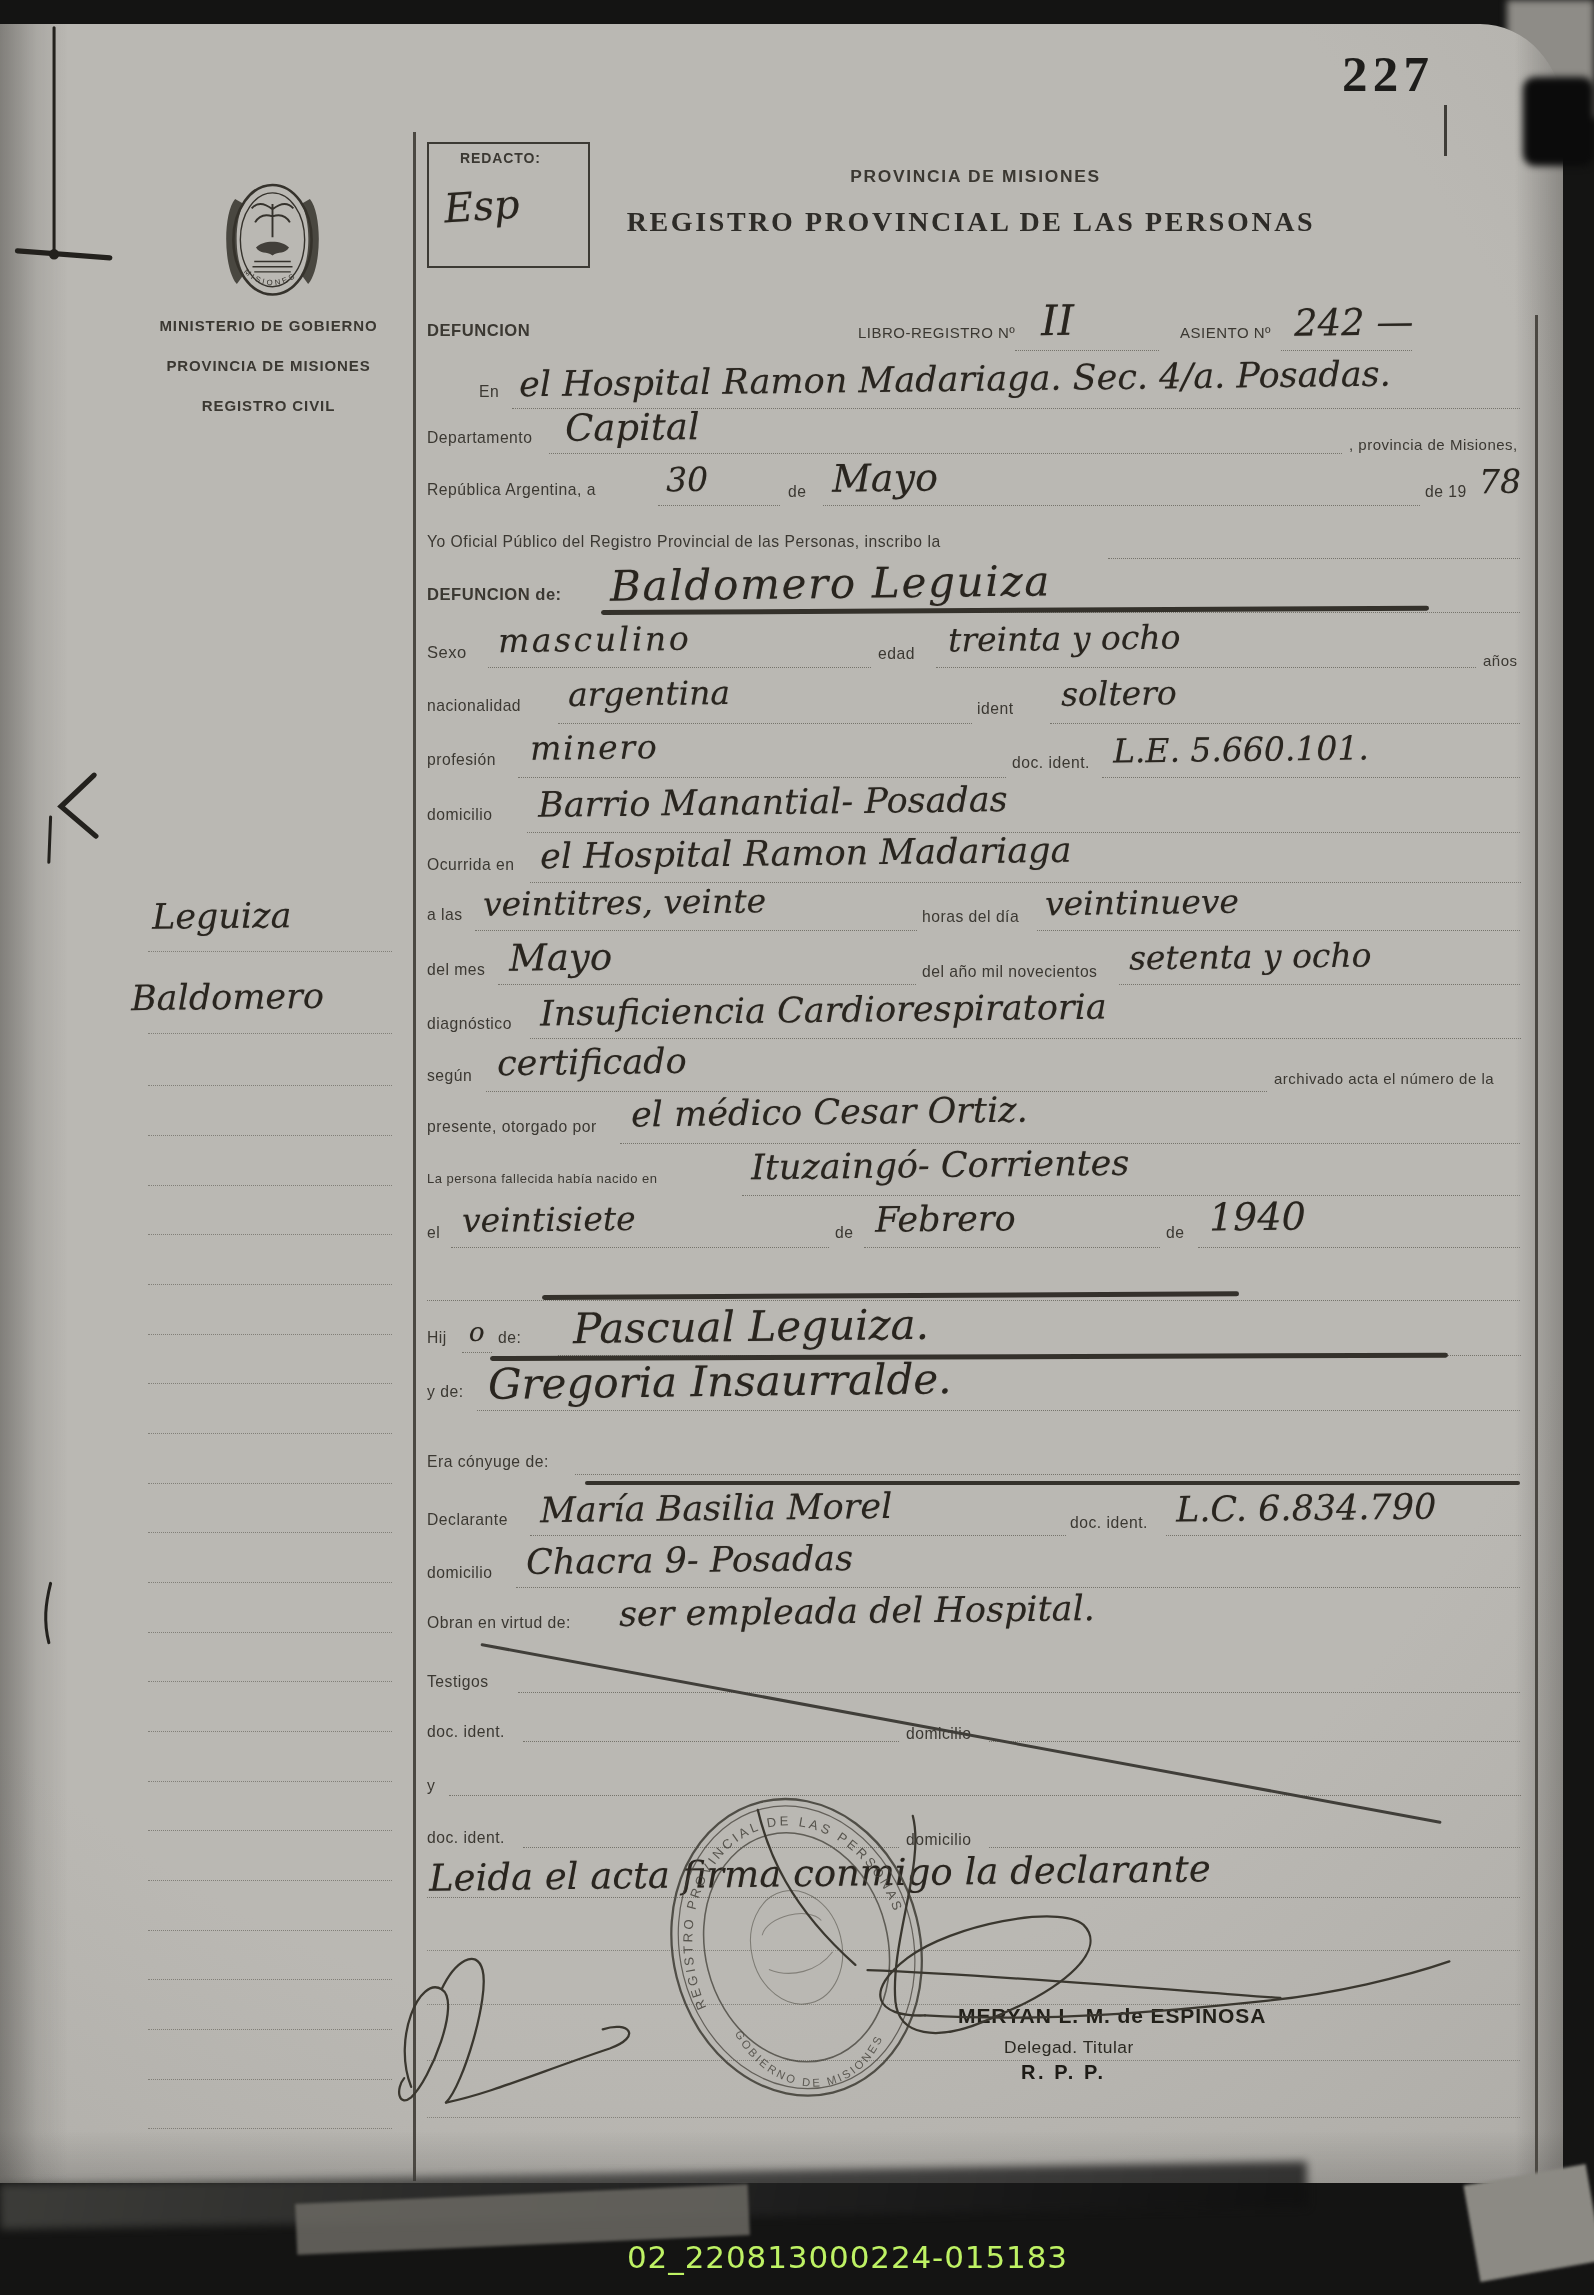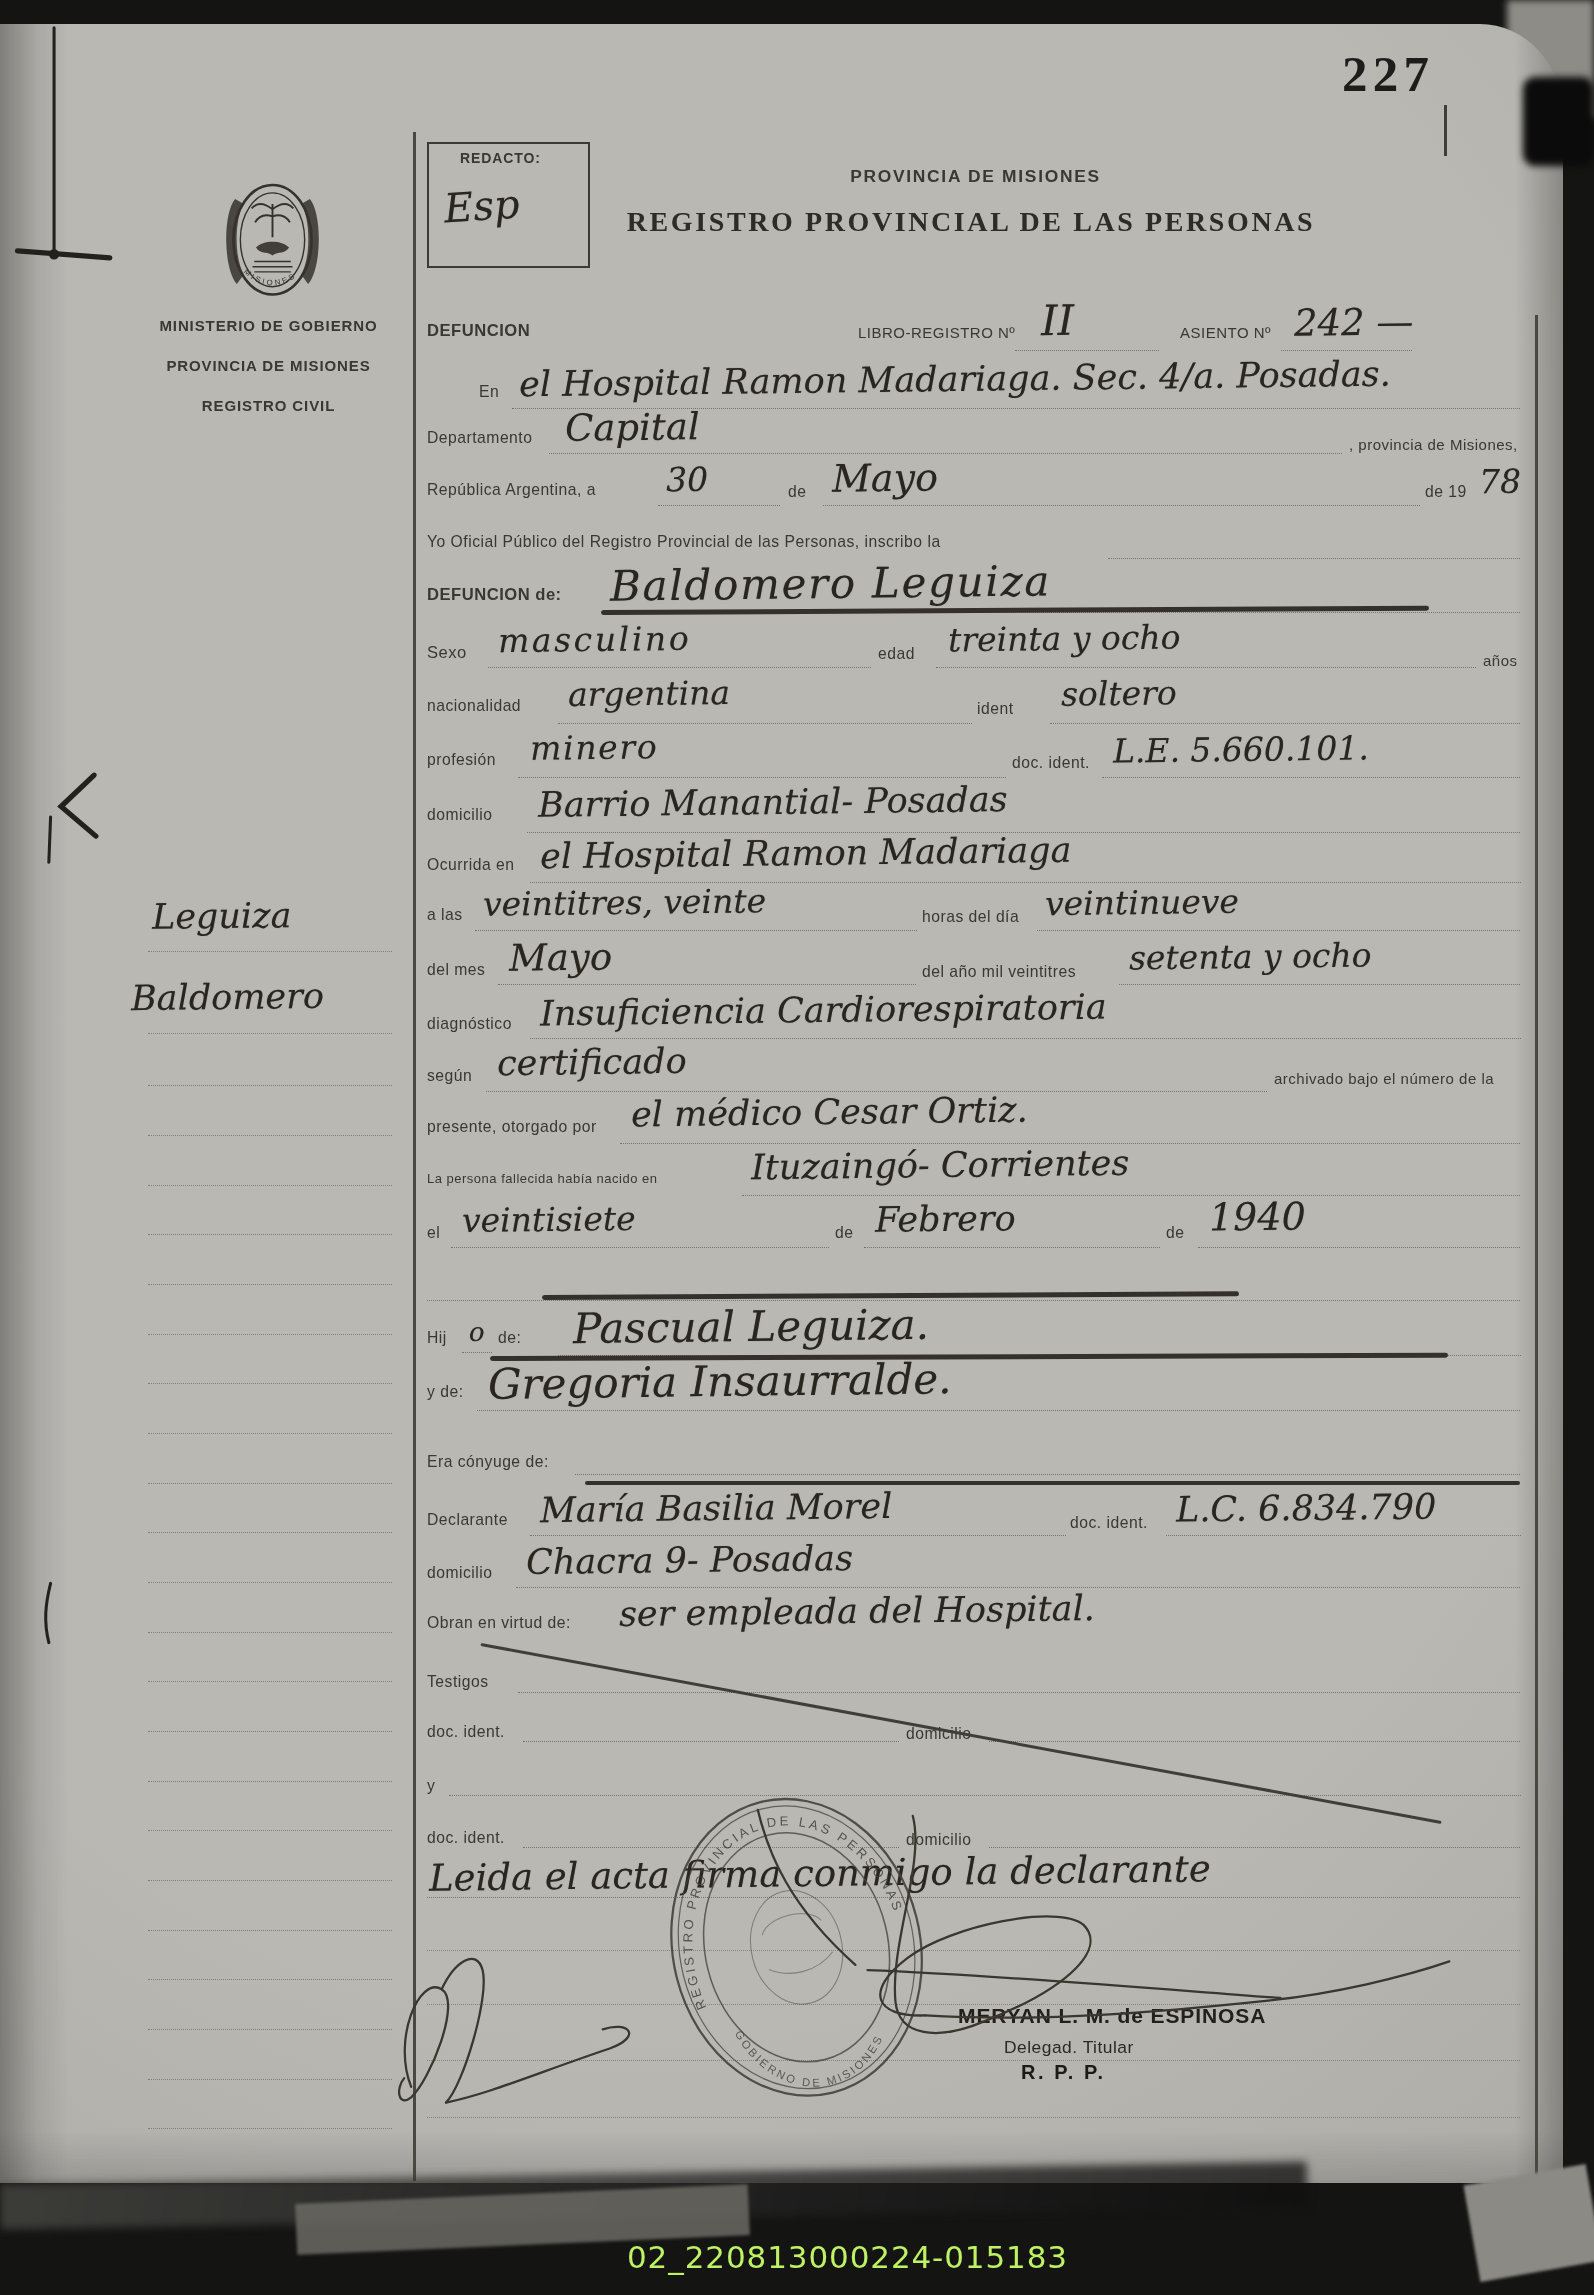--- a/index.html
+++ b/index.html
@@ -136,32 +136,32 @@
   <div class="print" style="left:427px;top:906px;font-size:15.7px;">a las</div>
   <div class="dot" style="left:475px;top:930px;width:442px;"></div>
   <div class="hw" style="left:483px;top:883px;font-size:33px;">veintitres, veinte</div>
   <div class="print" style="left:922px;top:908px;font-size:15.7px;">horas del día</div>
   <div class="dot" style="left:1037px;top:930px;width:483px;"></div>
   <div class="hw" style="left:1045px;top:883px;font-size:33px;">veintinueve</div>
 
   <div class="print" style="left:427px;top:961px;font-size:15.7px;">del mes</div>
   <div class="dot" style="left:498px;top:984px;width:418px;"></div>
   <div class="hw" style="left:509px;top:936px;font-size:37px;">Mayo</div>
-  <div class="print" style="left:922px;top:963px;font-size:15.7px;">del año mil veintitres</div>
+  <div class="print" style="left:922px;top:963px;font-size:15.7px;">del año mil novecientos</div>
   <div class="dot" style="left:1119px;top:984px;width:401px;"></div>
   <div class="hw" style="left:1129px;top:937px;font-size:33px;">setenta y ocho</div>
 
   <div class="print" style="left:427px;top:1015px;font-size:15.7px;">diagnóstico</div>
   <div class="dot" style="left:530px;top:1038px;width:991px;"></div>
   <div class="hw" style="left:540px;top:990px;font-size:35px;">Insuficiencia Cardiorespiratoria</div>
 
   <div class="print" style="left:427px;top:1067px;font-size:15.7px;">según</div>
   <div class="dot" style="left:486px;top:1091px;width:781px;"></div>
   <div class="hw" style="left:497px;top:1042px;font-size:35px;">certificado</div>
-  <div class="print" style="left:1274px;top:1070px;font-size:15px;">archivado bajo el número de la</div>
+  <div class="print" style="left:1274px;top:1070px;font-size:15px;">archivado acta el número de la</div>
 
   <div class="print" style="left:427px;top:1118px;font-size:15.7px;">presente, otorgado por</div>
   <div class="dot" style="left:620px;top:1143px;width:900px;"></div>
   <div class="hw" style="left:631px;top:1092px;font-size:35px;">el médico Cesar Ortiz.</div>
 
   <div class="print" style="left:427px;top:1171px;font-size:13px;">La persona fallecida había nacido en</div>
   <div class="dot" style="left:742px;top:1195px;width:778px;"></div>
   <div class="hw" style="left:751px;top:1145px;font-size:35px;">Ituzaingó- Corrientes</div>
 
   <div class="print" style="left:427px;top:1224px;font-size:15.7px;">el</div>

